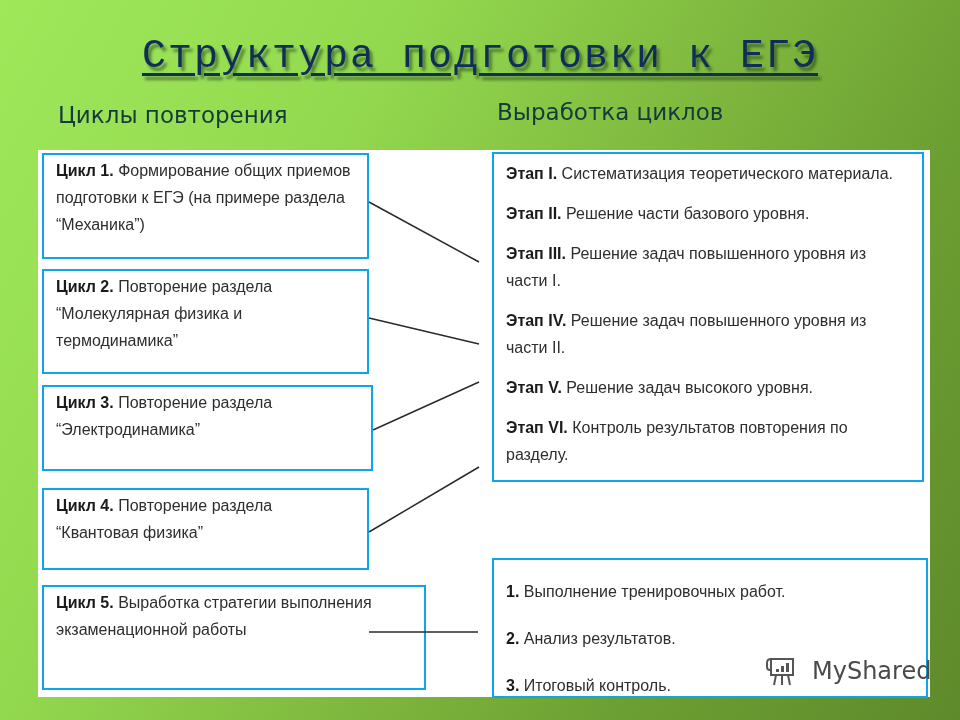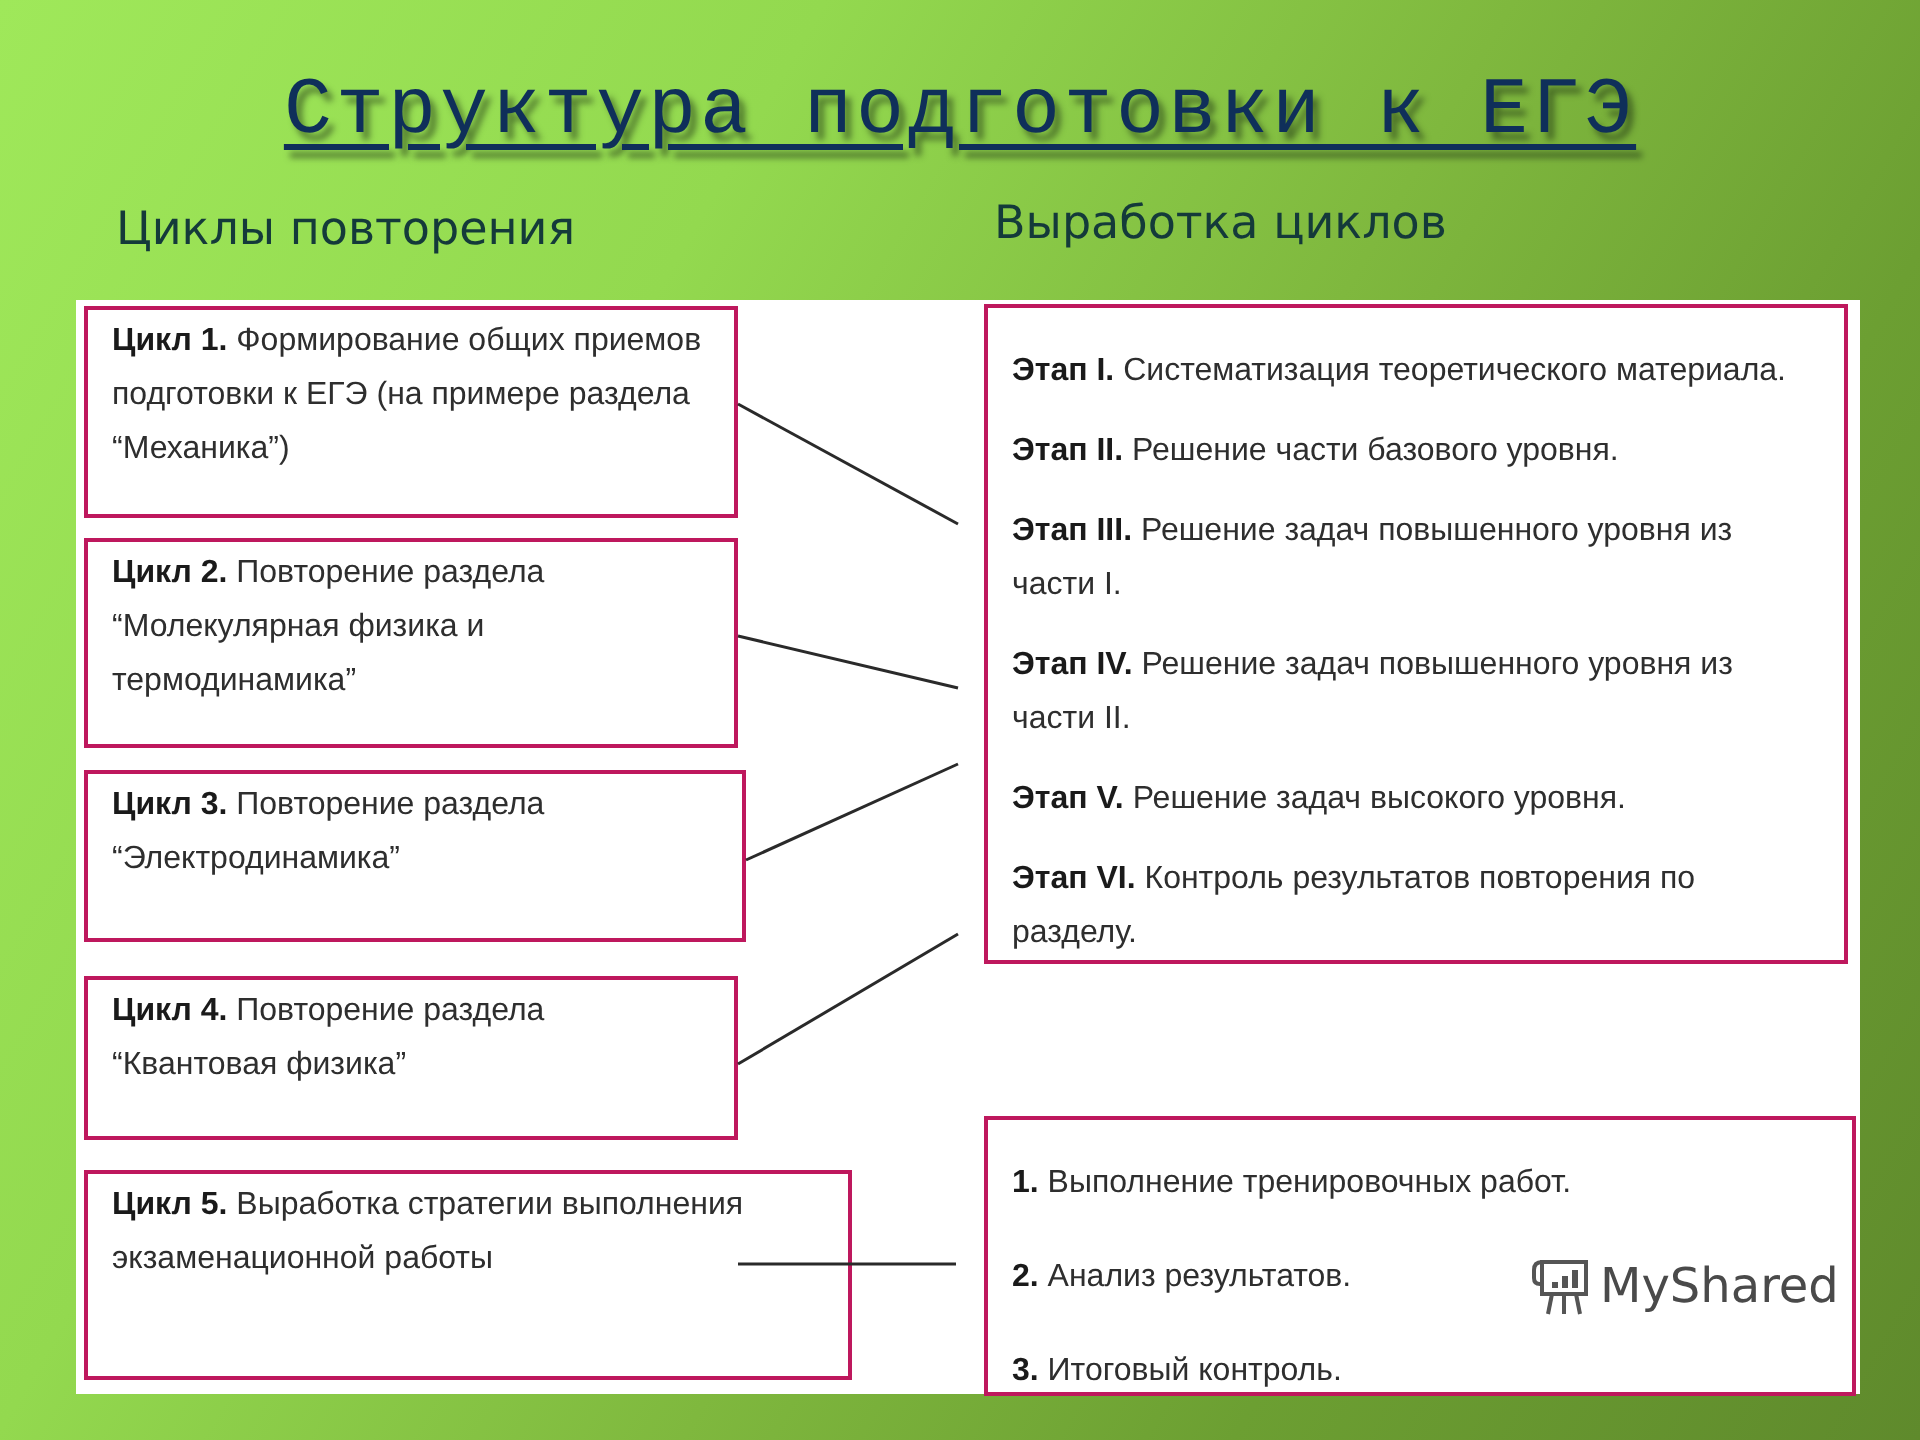--- a/index.html
+++ b/index.html
@@ -18,31 +18,31 @@
       position: absolute; font-size: 23px; color: #143a3a;
       font-family: "DejaVu Sans", sans-serif;
     }
     .col-left { left: 58px; top: 102px; }
     .col-right { left: 497px; top: 99px; }
     .panel {
       position: absolute; left: 38px; top: 150px; width: 892px; height: 547px;
       background: #ffffff;
     }
     .box {
-      position: absolute; border: 2px solid #be185d; background: #fff; box-sizing: border-box;
+      position: absolute; border: 2px solid #0ea5e9; background: #fff; box-sizing: border-box;
       font-family: "Liberation Sans", sans-serif; font-size: 16px; color: #2e2e2e; line-height: 27px;
       padding: 2px 12px;
     }
     .box b { color: #1a1a1a; }
     .stage { margin-bottom: 13px; }
     .stage:last-child { margin-bottom: 0; }
     .num-item { margin-bottom: 20px; }
     svg.lines { position: absolute; left: 0; top: 0; }
     .watermark {
-      position: absolute; left: 766px; top: 627px; display: flex; align-items: center; gap: 4px;
+      position: absolute; left: 766px; top: 655px; display: flex; align-items: center; gap: 16px;
       color: #4a4a4a; font-family: "DejaVu Sans", sans-serif; font-size: 24px;
     }
   </style>
 </head>
 <body>
 
 <div class="title">Структура подготовки к ЕГЭ</div>
 <div class="col-head col-left">Циклы повторения</div>
 <div class="col-head col-right">Выработка циклов</div>
 
@@ -62,21 +62,21 @@
 </div>
 <div class="box" style="left:42px; top:488px; width:327px; height:82px;">
   <b>Цикл 4.</b>
   <span>Повторение раздела “Квантовая физика”</span>
 </div>
 <div class="box" style="left:42px; top:585px; width:384px; height:105px;">
   <b>Цикл 5.</b>
   <span>Выработка стратегии выполнения экзаменационной работы</span>
 </div>
 
-<div class="box" style="left:492px; top:152px; width:432px; height:330px; padding-top:18px;">
+<div class="box" style="left:492px; top:152px; width:432px; height:330px; padding-top:6px;">
   <div class="stage"><b>Этап I.</b> <span>Систематизация теоретического материала.</span></div>
   <div class="stage"><b>Этап II.</b> <span>Решение части базового уровня.</span></div>
   <div class="stage"><b>Этап III.</b> <span>Решение задач повышенного уровня из части I.</span></div>
   <div class="stage"><b>Этап IV.</b> <span>Решение задач повышенного уровня из части II.</span></div>
   <div class="stage"><b>Этап V.</b> <span>Решение задач высокого уровня.</span></div>
   <div class="stage"><b>Этап VI.</b> <span>Контроль результатов повторения по разделу.</span></div>
 </div>
 
 <div class="box" style="left:492px; top:558px; width:436px; height:140px; padding-top:18px;">
   <div class="num-item"><b>1.</b> <span>Выполнение тренировочных работ.</span></div>

